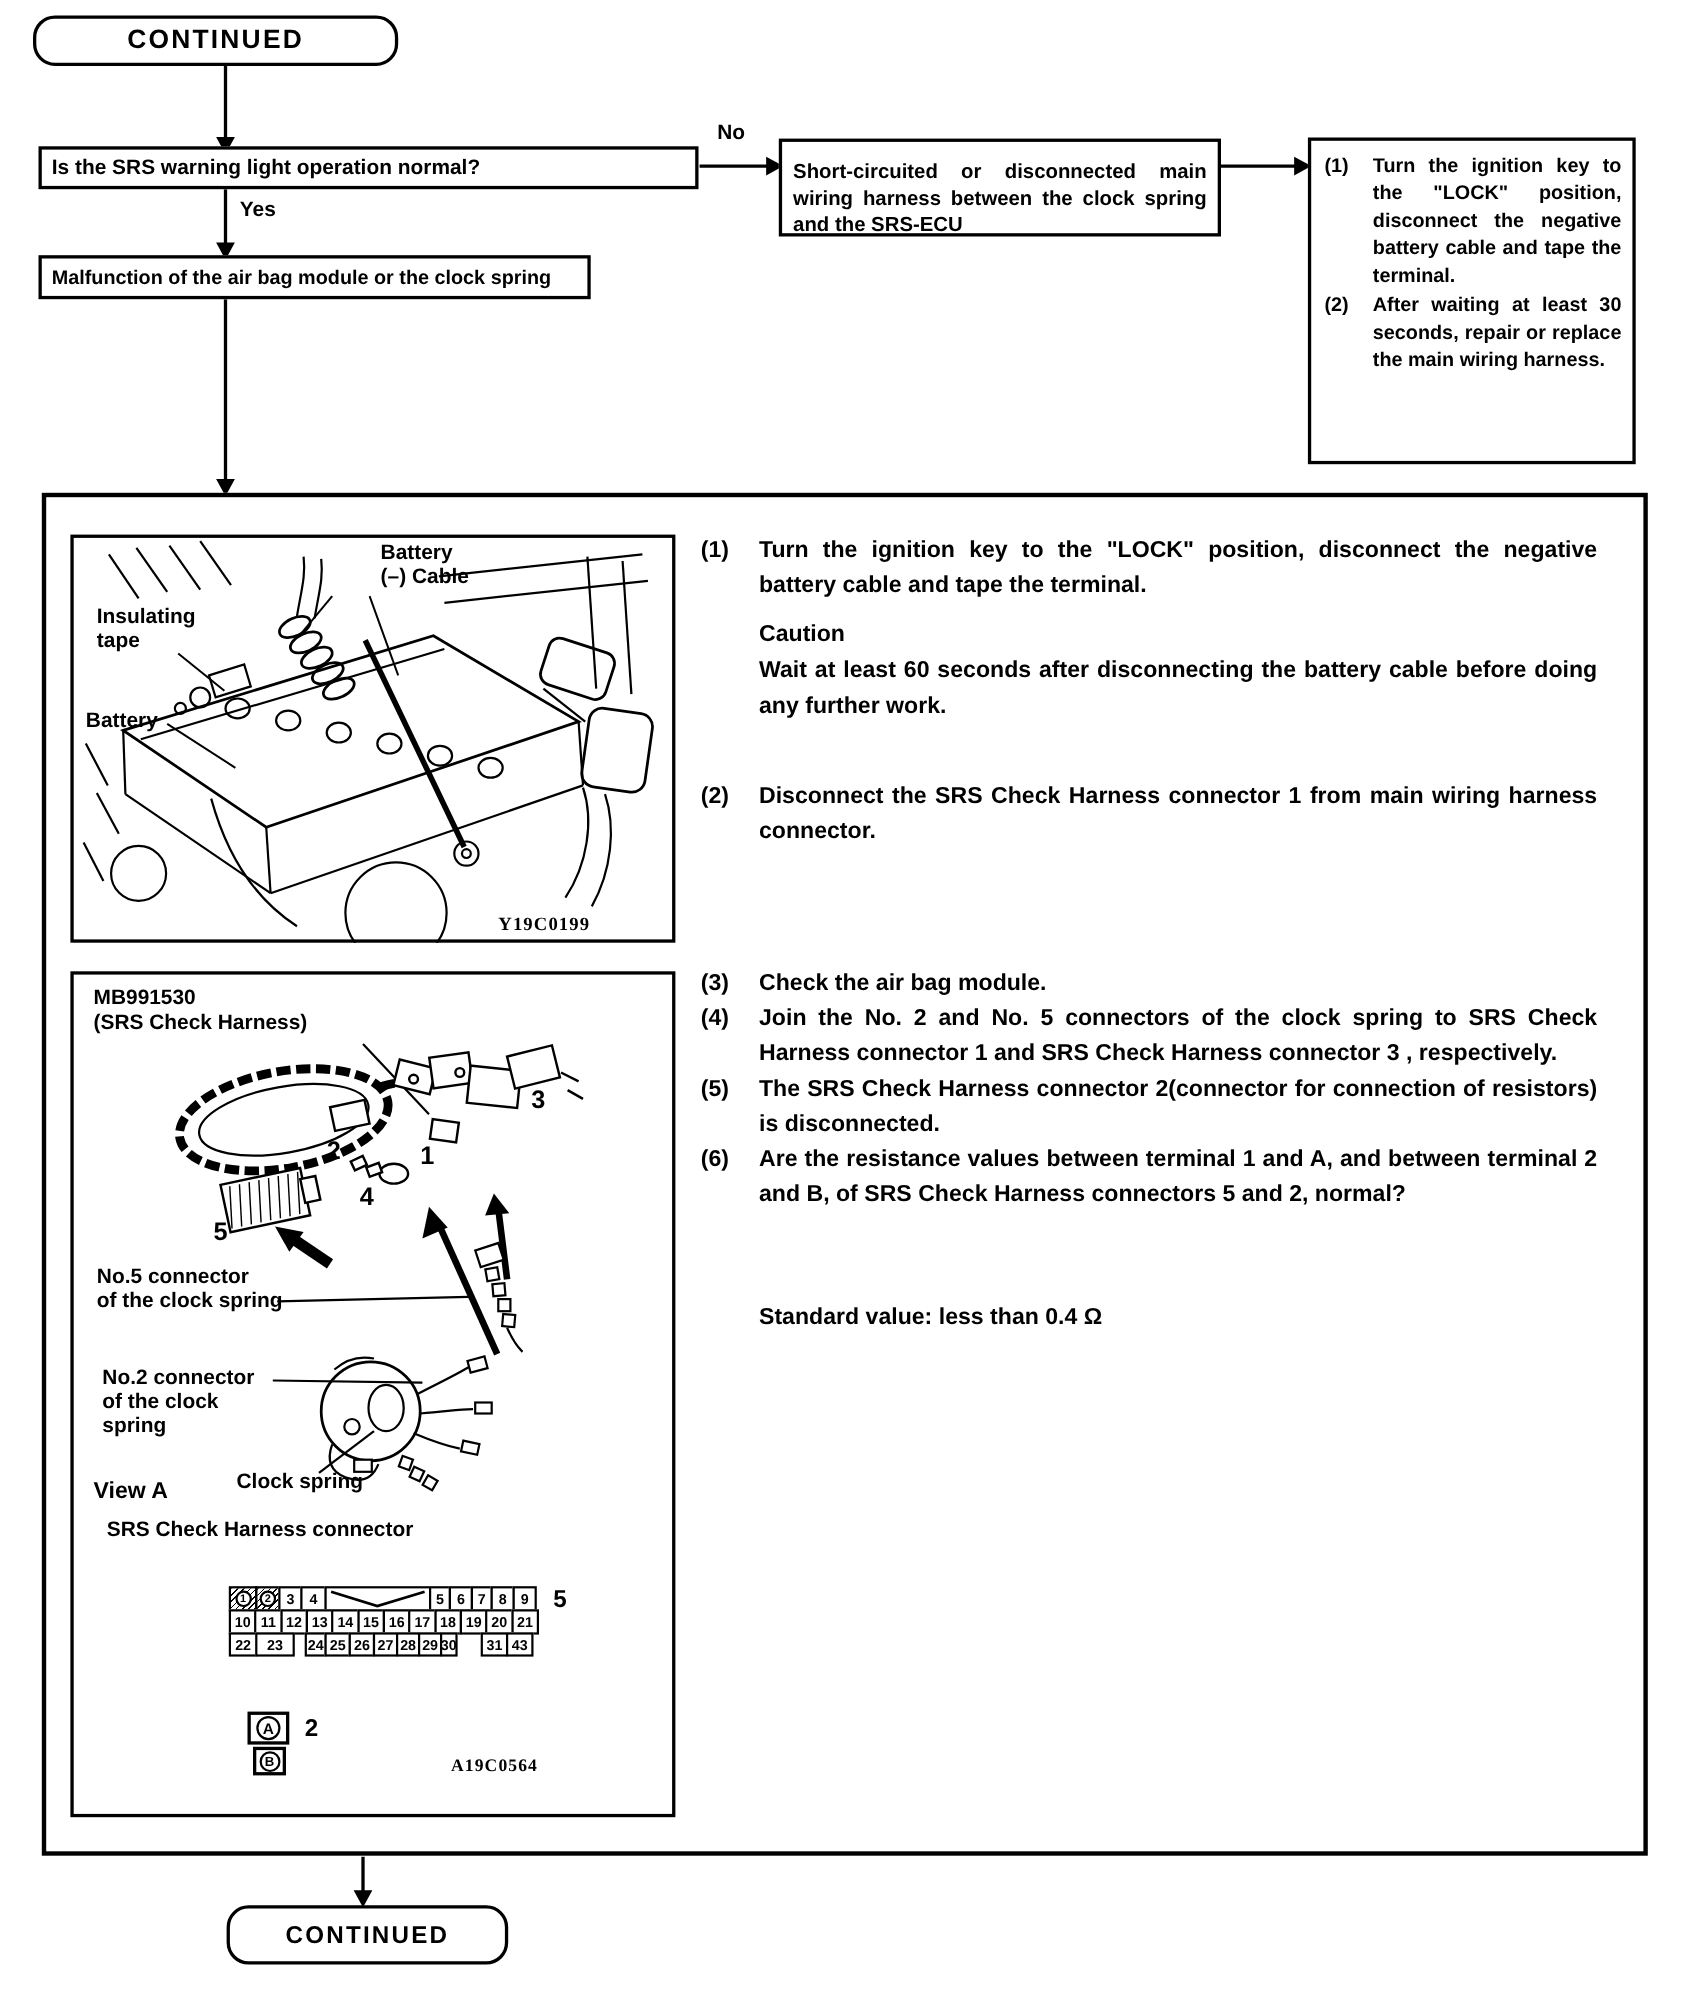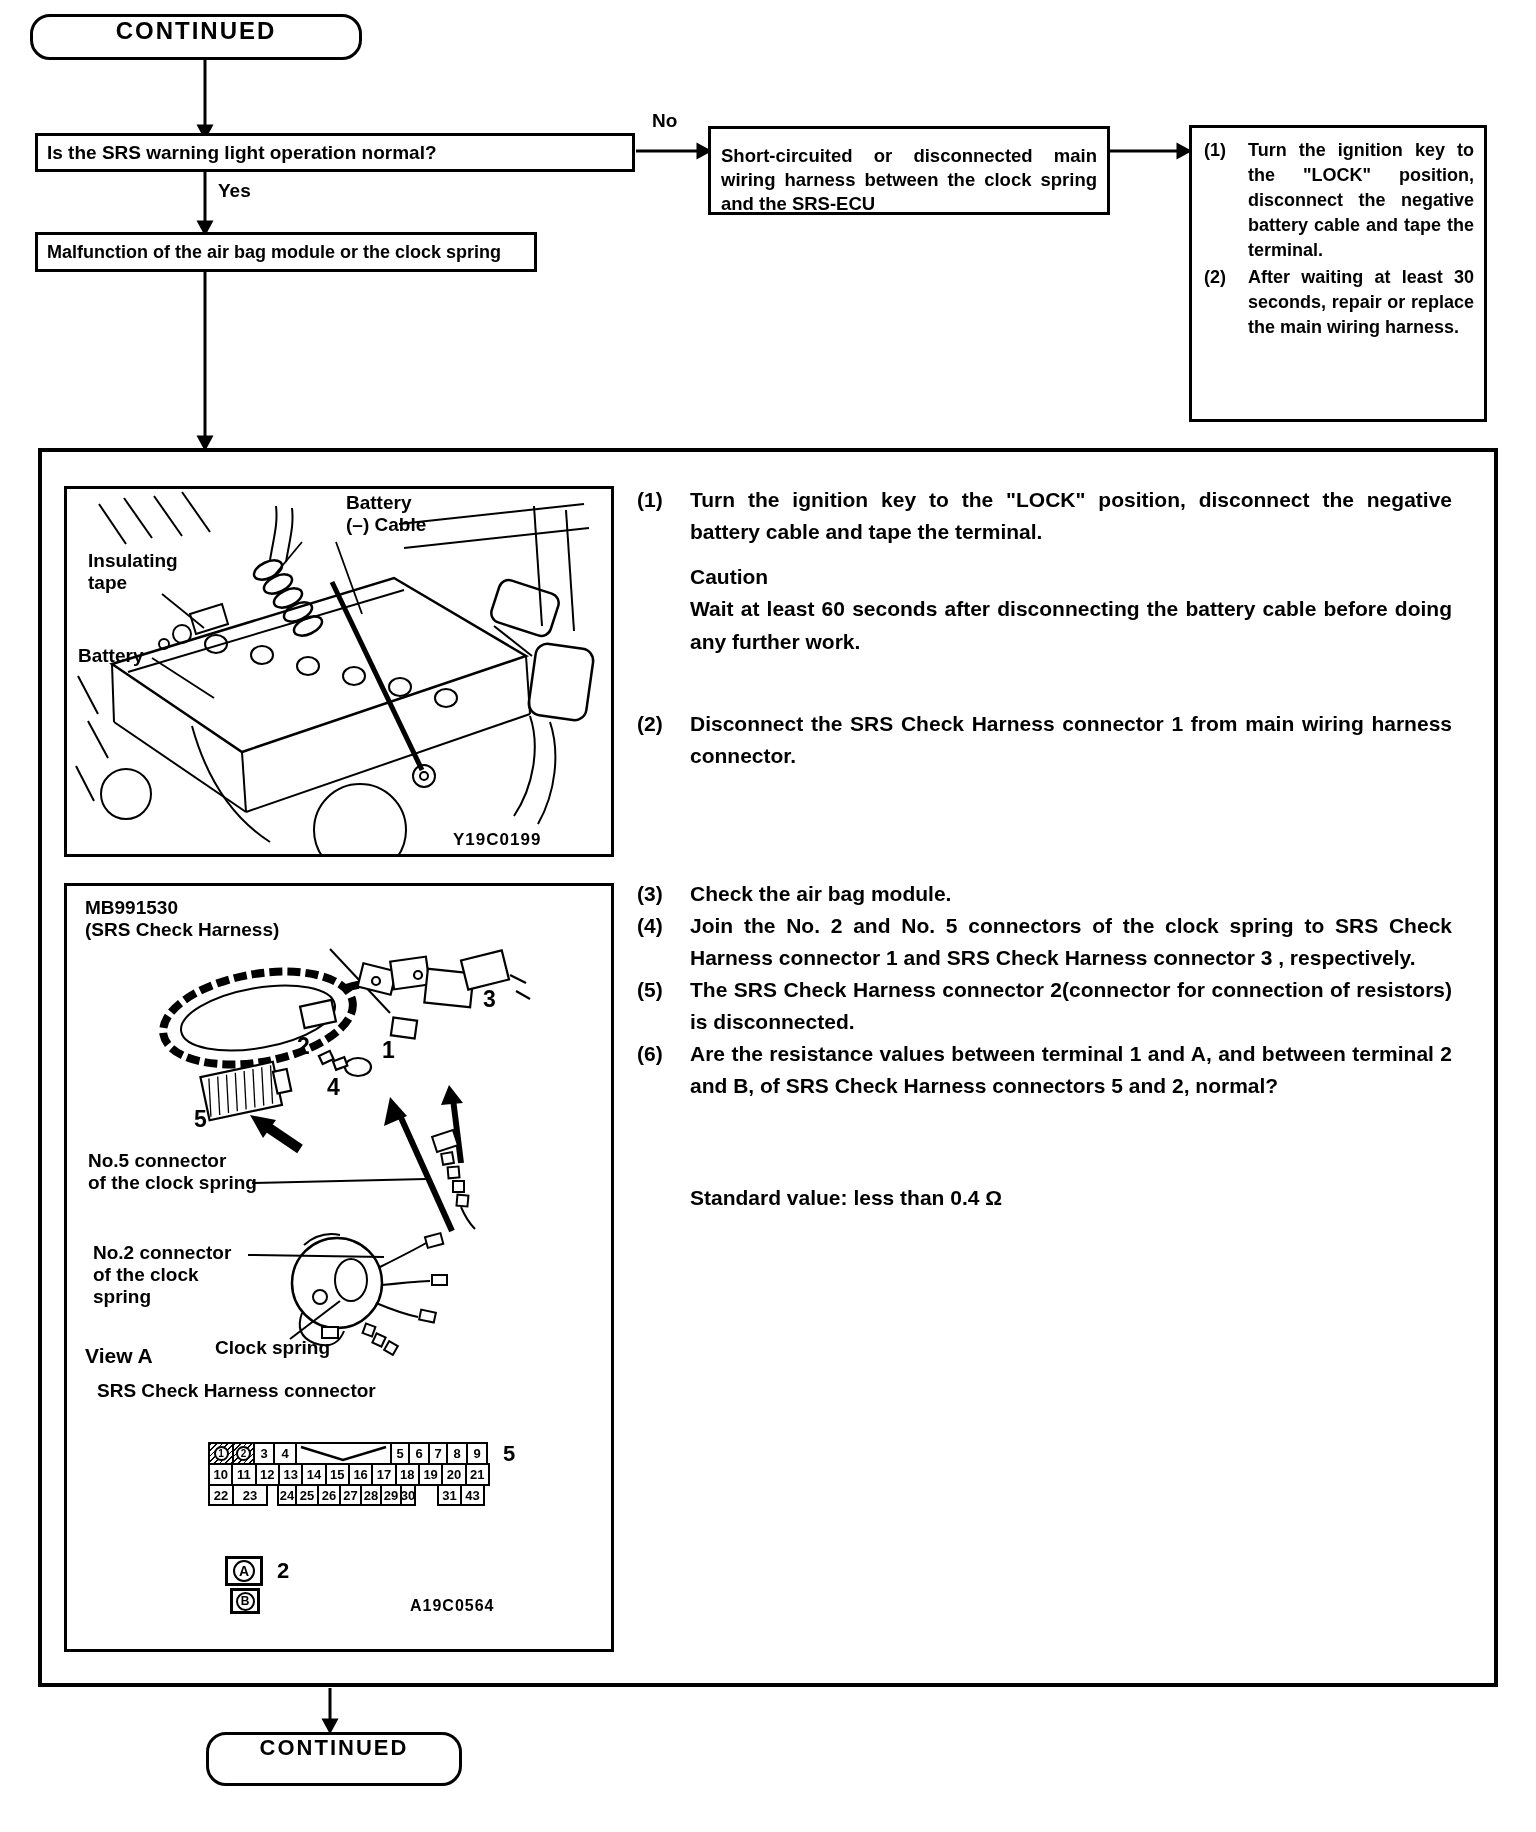--- a/index.html
+++ b/index.html
@@ -4,39 +4,39 @@
 <style>
   * { margin:0; padding:0; box-sizing:border-box; }
   html,body { background:#ffffff; }
   body {
     position:relative; width:1536px; height:1832px; overflow:hidden;
     font-family:"Liberation Sans", sans-serif; font-weight:700; color:#000;
     -webkit-font-smoothing:antialiased;
   }
   .abs { position:absolute; }
   .box { border:3px solid #000; background:#fff; }
-  .ctr { display:flex; justify-content:center;border-radius:20px; }
+  .ctr { display:flex; align-items:center; justify-content:center;border-radius:20px; }
   .vctr { display:flex; align-items:center; }
   .cont { font-size:24px; letter-spacing:2px; }
   .flowtxt { font-size:19px; }
   .just { text-align:justify; }
   svg { display:block; }
 
   .step { display:flex; left:637px; width:815px; font-size:21px; line-height:32px; }
   .step .sn { flex:0 0 53px; }
   .step .st { flex:1; text-align:justify; }
   .cau { left:690px; width:762px; font-size:21px; line-height:33px; }
 
   .ibx-item { display:flex; font-size:18px; line-height:25px; margin-bottom:2px; }
   .ibx-item .sn { flex:0 0 44px; }
   .ibx-item .st { flex:1; text-align:justify; }
 
   .figlabel { font-size:19px; line-height:22px; }
   .connum { font-size:23px; }
-  .figcode { font-size:17px; letter-spacing:1px; }
+  .figcode { font-size:17px; letter-spacing:1px;font-family:Liberation Serif, serif; }
 
   .grow { display:flex; }
   .gc { border:2px solid #000; background:#fff; display:flex; align-items:center;
         justify-content:center; font-size:13px; height:100%; }
   .gc + .gc { margin-left:-2px; }
   .hatch { background:repeating-linear-gradient(135deg,#000 0px,#000 1px,#fff 1px,#fff 4px); }
   .circ { width:15px; height:15px; border:2px solid #000; border-radius:50%; background:#fff;
           display:flex; align-items:center; justify-content:center; font-size:10px; }
   .abox { border:3px solid #000; background:#fff; display:flex; align-items:center; justify-content:center; }
   .lcirc { border:2px solid #000; border-radius:50%; background:#fff;

